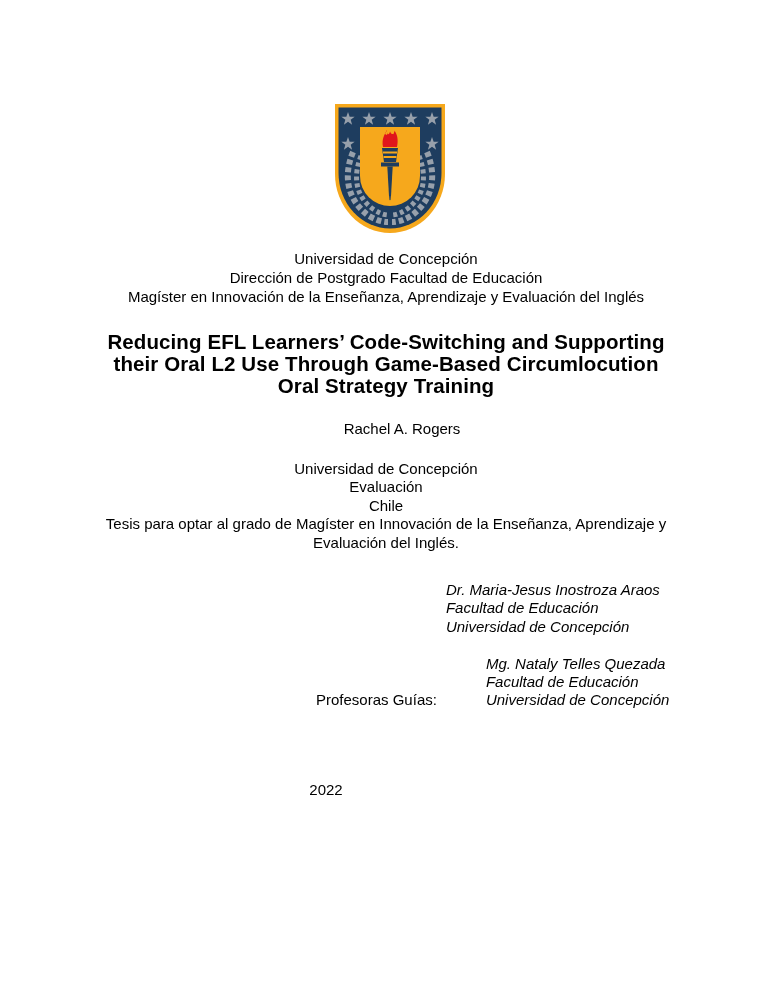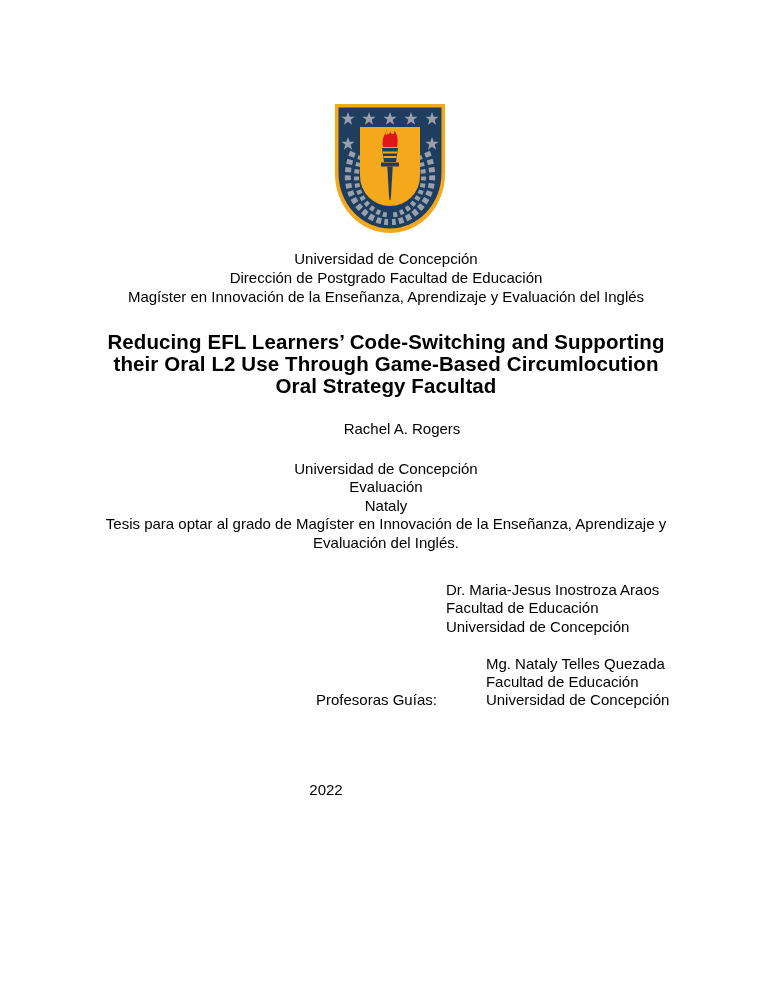--- a/index.html
+++ b/index.html
@@ -49,21 +49,21 @@
     position: absolute;
     top: 581px; left: 316px;
     display: flex;
     align-items: flex-end;
     font-size: 15px; line-height: 18.4px;
   }
   .advisors-label {
     white-space: nowrap;
     margin-right: 9px;
   }
-  .advisor-group { white-space: nowrap; }
+  .advisor-group { white-space: nowrap; font-style: italic; }
   .advisor-group.second { margin-top: 18.4px; margin-left: 40px; }
   .year-block {
     position: absolute;
     top: 781px; left: 0; width: 652px;
     text-align: center;
     font-size: 15px; line-height: 18px;
   }
 </style>
 </head>
 <body>
@@ -112,29 +112,29 @@
 
   <div class="header-block">
     <div>Universidad de Concepción</div>
     <div>Dirección de Postgrado Facultad de Educación</div>
     <div>Magíster en Innovación de la Enseñanza, Aprendizaje y Evaluación del Inglés</div>
   </div>
 
   <h1 class="title-block" style="margin:0">
     <div>Reducing EFL Learners’ Code-Switching and Supporting</div>
     <div>their Oral L2 Use Through Game-Based Circumlocution</div>
-    <div>Oral Strategy Facultad</div>
+    <div>Oral Strategy Training</div>
   </h1>
 
   <div class="author-block">Rachel A. Rogers</div>
 
   <div class="affiliation-block">
     <div>Universidad de Concepción</div>
     <div>Evaluación</div>
-    <div>Nataly</div>
+    <div>Chile</div>
     <div>Tesis para optar al grado de Magíster en Innovación de la Enseñanza, Aprendizaje y</div>
     <div>Evaluación del Inglés.</div>
   </div>
 
   <div class="advisors-block">
     <div class="advisors-label">Profesoras Guías:</div>
     <div>
       <div class="advisor-group">
         <div>Dr. Maria-Jesus Inostroza Araos</div>
         <div>Facultad de Educación</div>

